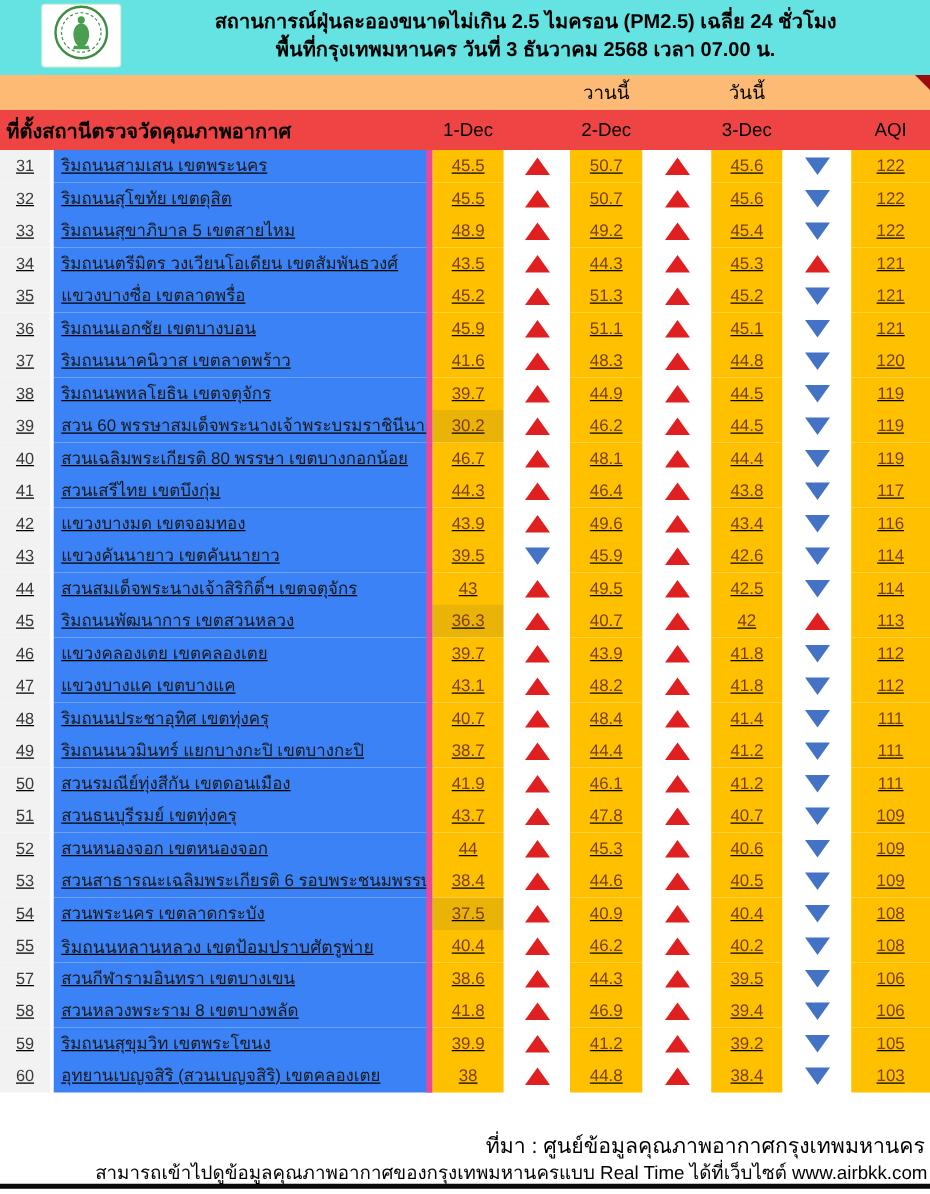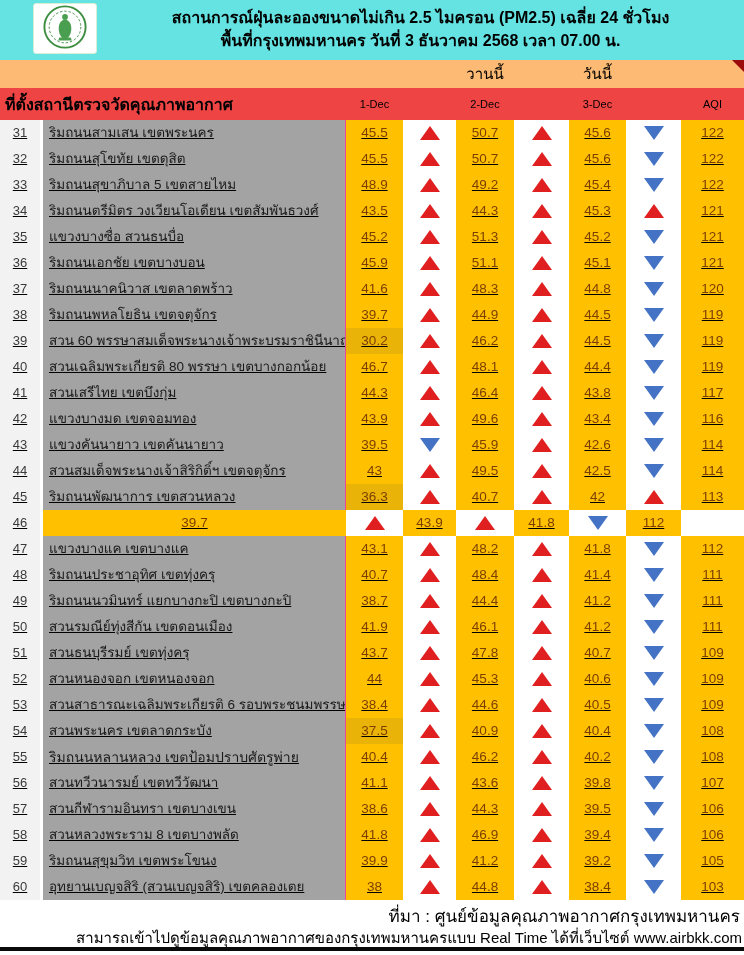--- a/index.html
+++ b/index.html
@@ -34,34 +34,34 @@
     position: absolute; top: 60px; right: 0; width: 0; height: 0;
     border-top: 12px solid #9c0b0b; border-left: 12px solid transparent;
   }
   
   .colhead {
     position: absolute; top: 88px; left: 0; width: 744px; height: 32px; background: #ef4444;
     display: grid; grid-template-columns: 43px 303px 57px 53px 58px 55px 57px 55px 63px;
     align-items: center;
   }
   .colhead .station-h { grid-column: 1 / 3; padding-left: 5px; font-weight: bold; font-size: 16px; white-space: nowrap; }
-  .colhead .date-h { text-align: center; font-size: 11px; }
+  .colhead .date-h { text-align: center; font-size: 15px; }
   
   .tbody { position: absolute; top: 120px; left: 0; width: 744px; text-decoration: underline; }
   .row {
     display: grid; grid-template-columns: 43px 303px 57px 53px 58px 55px 57px 55px 63px;
     height: 26px; align-items: stretch;
   }
   .c { height: 26px; line-height: 26px; }
   .c-num {
     background: #f2f2f2; border-right: 3px solid #ffffff;
     text-align: center; font-size: 13px; color: #3a3a3a;
   }
   .c-station {
-    background: #a3a3a3; border-right: 1px solid #ec4899;
+    background: #3b82f6; border-right: 5px solid #ec4899;
     padding-left: 6px; font-size: 13.5px; color: #1a1a1a;
     white-space: nowrap; overflow: hidden;
   }
   .c-station.small { font-size: 14px; }
   .c-val { background: #ffc000; text-align: center; font-size: 13.5px; color: #7b3f00; }
   .c-val.hl { background: #eab308; }
   .c-arrow { background: #ffffff; display: flex; align-items: center; justify-content: center; }
   .tri-up {
     width: 0; height: 0; border-left: 10px solid transparent;
     border-right: 10px solid transparent; border-bottom: 14px solid #e02020;
@@ -176,21 +176,21 @@
           <span class="tri-up"></span>
         </div>
         <div class="c c-val">45.3</div>
         <div class="c c-arrow">
           <span class="tri-up"></span>
         </div>
         <div class="c c-val">121</div>
       </div>
       <div class="row">
         <div class="c c-num">35</div>
-        <div class="c c-station">แขวงบางซื่อ สวนธนบื่อ</div>
+        <div class="c c-station">แขวงบางซื่อ เขตลาดพรื่อ</div>
         <div class="c c-val">45.2</div>
         <div class="c c-arrow">
           <span class="tri-up"></span>
         </div>
         <div class="c c-val">51.3</div>
         <div class="c c-arrow">
           <span class="tri-up"></span>
         </div>
         <div class="c c-val">45.2</div>
         <div class="c c-arrow">
@@ -363,20 +363,21 @@
           <span class="tri-up"></span>
         </div>
         <div class="c c-val">42</div>
         <div class="c c-arrow">
           <span class="tri-up"></span>
         </div>
         <div class="c c-val">113</div>
       </div>
       <div class="row">
         <div class="c c-num">46</div>
+        <div class="c c-station">แขวงคลองเตย เขตคลองเตย</div>
         <div class="c c-val">39.7</div>
         <div class="c c-arrow">
           <span class="tri-up"></span>
         </div>
         <div class="c c-val">43.9</div>
         <div class="c c-arrow">
           <span class="tri-up"></span>
         </div>
         <div class="c c-val">41.8</div>
         <div class="c c-arrow">
@@ -531,37 +532,20 @@
         <div class="c c-arrow">
           <span class="tri-up"></span>
         </div>
         <div class="c c-val">40.2</div>
         <div class="c c-arrow">
           <span class="tri-down"></span>
         </div>
         <div class="c c-val">108</div>
       </div>
       <div class="row">
-        <div class="c c-num">56</div>
-        <div class="c c-station">สวนทวีวนารมย์ เขตทวีวัฒนา</div>
-        <div class="c c-val">41.1</div>
-        <div class="c c-arrow">
-          <span class="tri-up"></span>
-        </div>
-        <div class="c c-val">43.6</div>
-        <div class="c c-arrow">
-          <span class="tri-up"></span>
-        </div>
-        <div class="c c-val">39.8</div>
-        <div class="c c-arrow">
-          <span class="tri-down"></span>
-        </div>
-        <div class="c c-val">107</div>
-      </div>
-      <div class="row">
         <div class="c c-num">57</div>
         <div class="c c-station">สวนกีฬารามอินทรา เขตบางเขน</div>
         <div class="c c-val">38.6</div>
         <div class="c c-arrow">
           <span class="tri-up"></span>
         </div>
         <div class="c c-val">44.3</div>
         <div class="c c-arrow">
           <span class="tri-up"></span>
         </div>

